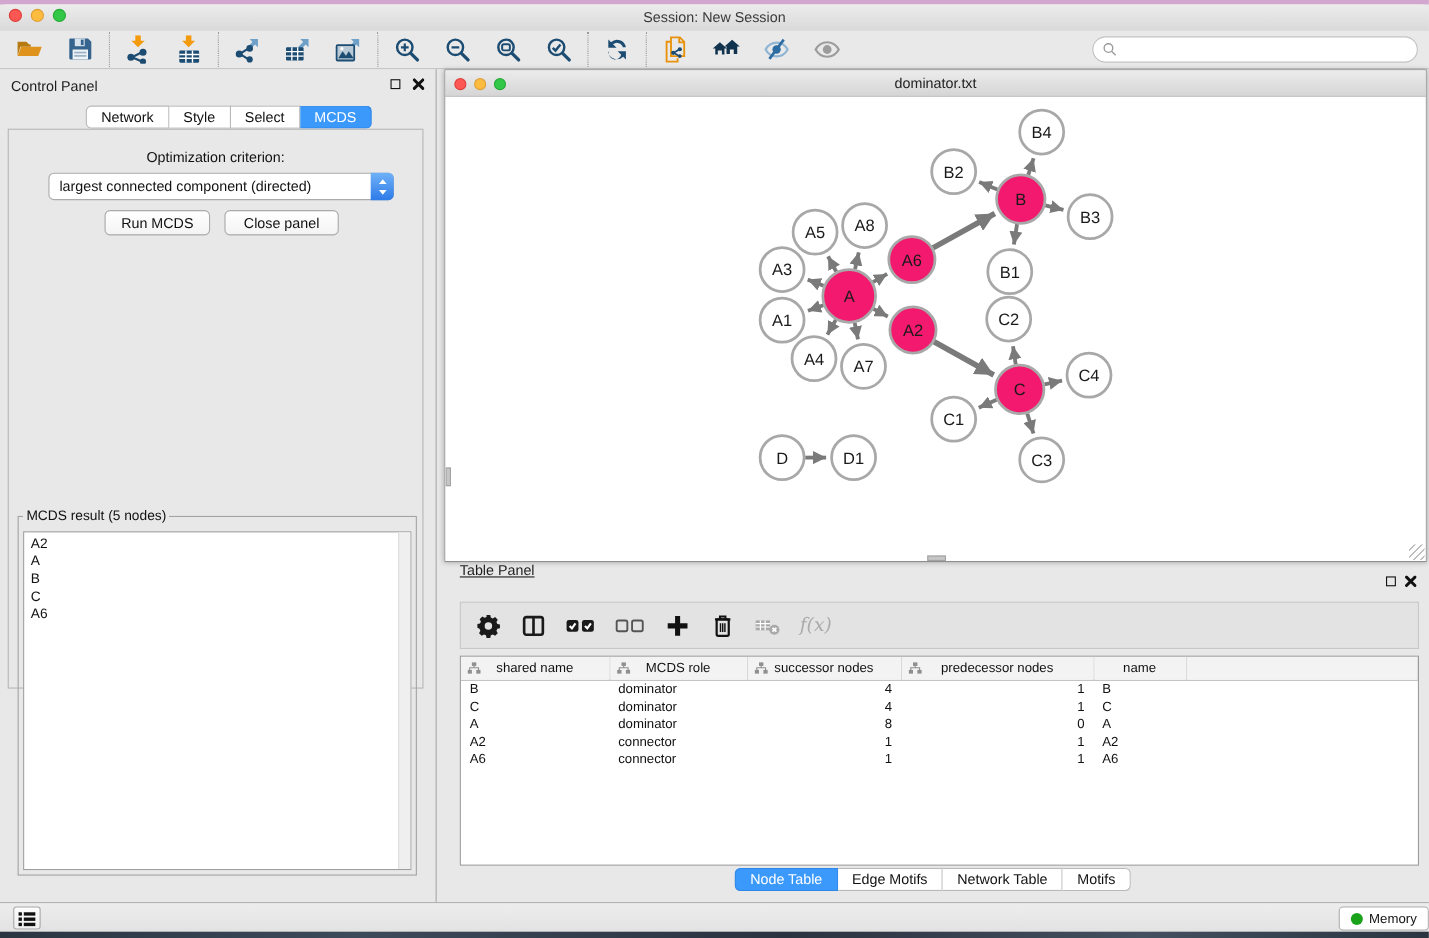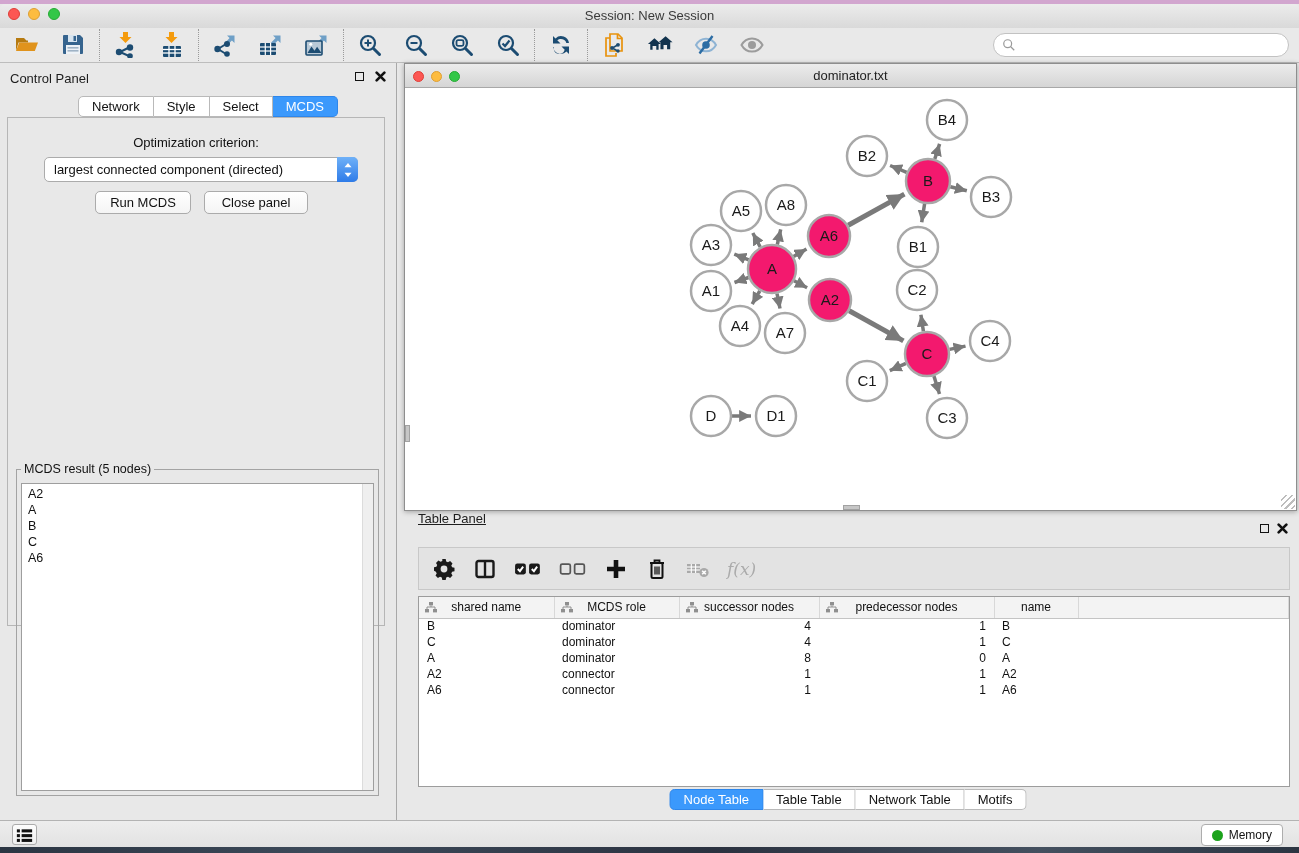--- a/index.html
+++ b/index.html
@@ -105,21 +105,21 @@
   table.node-table th .th-icon { position:absolute; left:6px; top:5px; }
   table.node-table td { height:16px; padding:0 8px; white-space:nowrap; overflow:hidden; }
   td.al { text-align:left; } td.ar { text-align:right; }
   .tp-tabs { position:absolute; left:50%; transform:translateX(-50%); top:278px; display:flex; height:21px; }
 
   
   .statusbar { height:28px; background:linear-gradient(#EDEDED,#E2E2E2); border-top:1px solid #B3B3B3;
     position:relative; flex:0 0 auto; }
   .list-btn { position:absolute; left:12px; top:3px; width:25px; height:21px;
     background:linear-gradient(#FDFDFD,#EFEFEF); border:1px solid #ABABAB; border-radius:3px; padding:1px; }
-  .memory-btn { position:absolute; right:16px; top:3px; height:22px; padding:0 10px;
+  .memory-btn { position:absolute; right:0; top:3px; height:22px; padding:0 10px;
     display:flex; align-items:center; gap:6px; background:#fff; border:1px solid #ADADAD; border-radius:4px;
     font-size:12px; color:#111; font-family:inherit; }
   .memory-dot { width:11px; height:11px; border-radius:50%; background:#1BA21B; }
 </style>
 </head>
 <body>
 
 <div class="desktop-top"></div>
 
 <div class="app">
@@ -631,21 +631,21 @@
                   <td class="ar">1</td>
                   <td class="al">A6</td>
                   <td></td>
                 </tr>
               </tbody>
           </table>
         </div>
 
         <div class="tp-tabs">
             <div class="seg-tab active">Node Table</div>
-            <div class="seg-tab">Table Table</div>
+            <div class="seg-tab">Edge Motifs</div>
             <div class="seg-tab">Network Table</div>
             <div class="seg-tab">Motifs</div>
           </div>
       </div>
     </div>
   </div>
 
   <div class="statusbar">
     <button class="list-btn">
       <svg viewBox="0 0 22 20" fill="#111">

